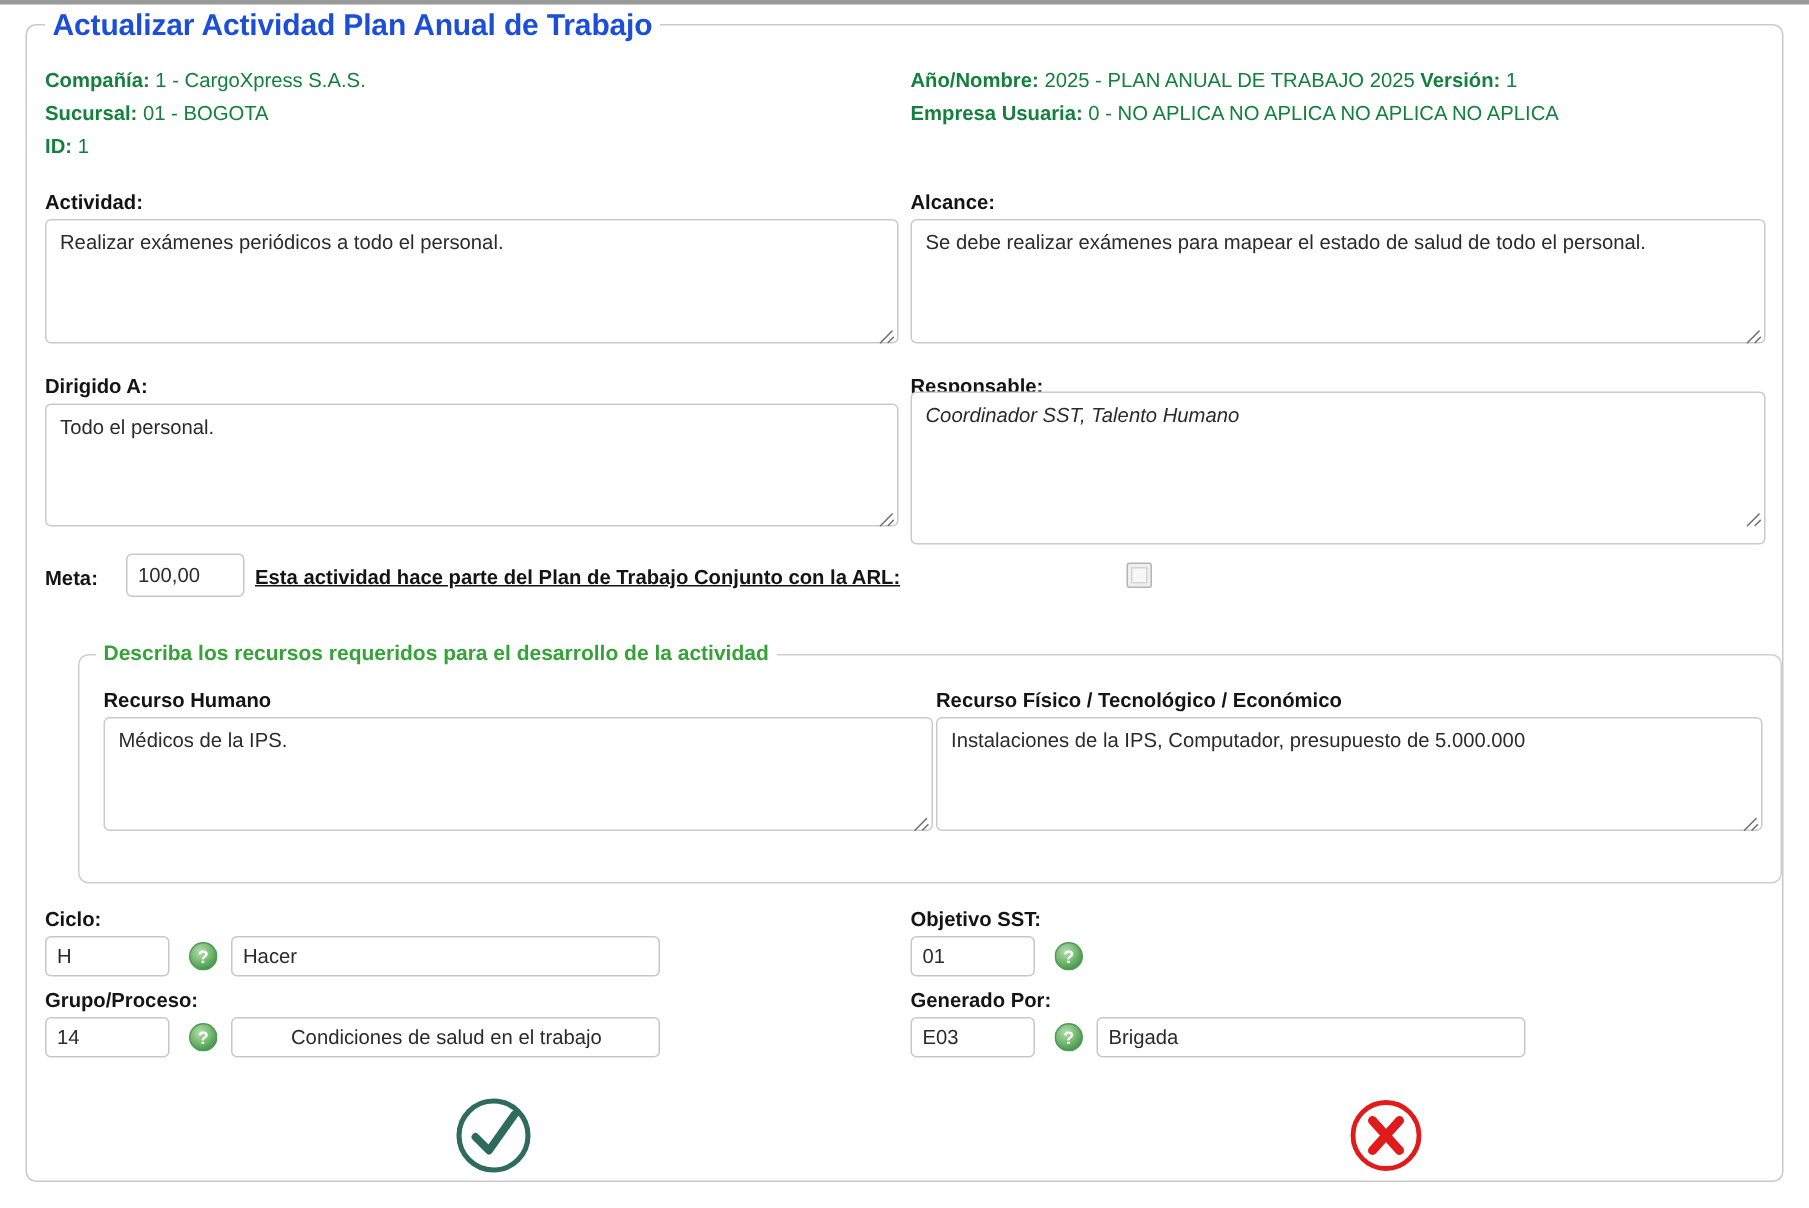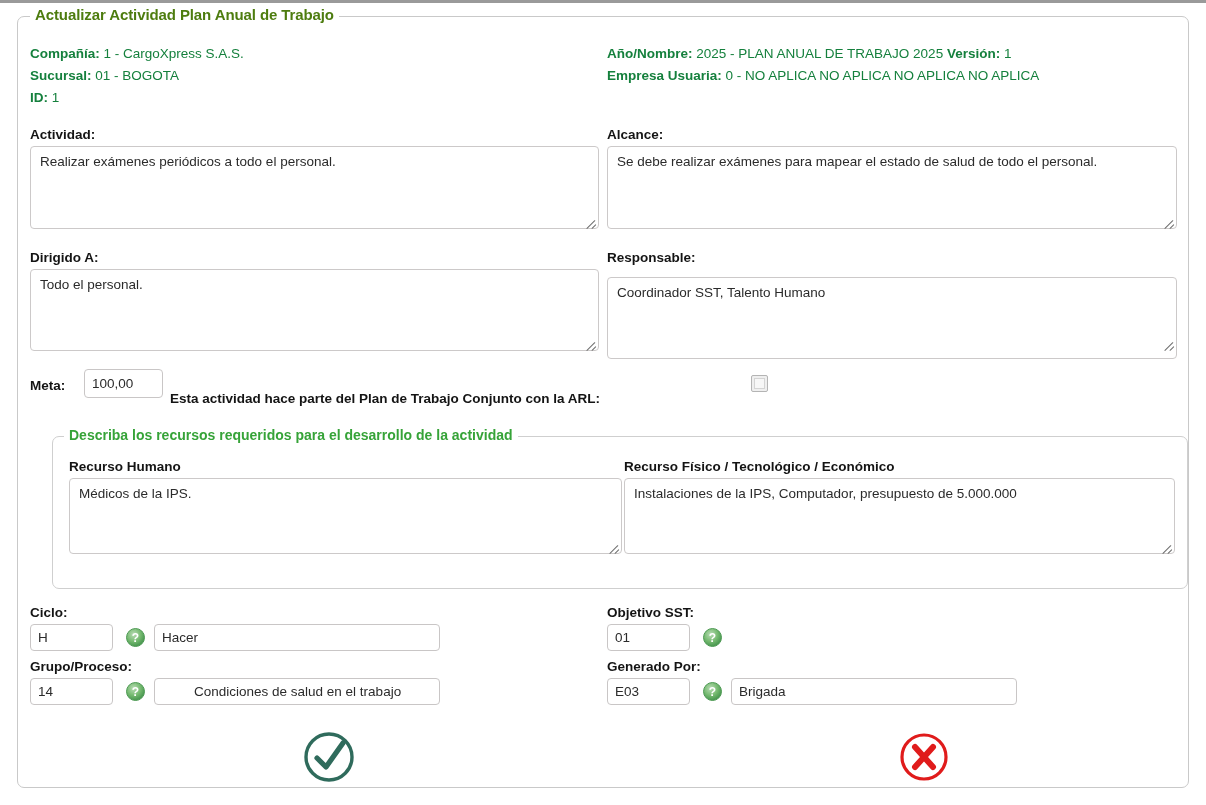--- a/index.html
+++ b/index.html
@@ -38,23 +38,23 @@
     border: 1px solid #c9c9c9;
     border-radius: 7px;
     background: #ffffff;
   }
   .legend {
     position: absolute;
     top: -11px;
     left: 12px;
     padding: 0 5px;
     background: #ffffff;
-    color: #4d7c0f;
+    color: #1d4ed8;
     font-weight: bold;
-    font-size: 15px;
+    font-size: 20px;
     letter-spacing: -0.1px;
     white-space: nowrap;
   }
 
   
   .info-line {
     position: absolute;
     white-space: nowrap;
     font-size: 13.5px;
     color: #15803d;
@@ -204,27 +204,27 @@
 
     <div class="f-label" style="left:589px; top:110px;">Alcance:</div>
     <textarea class="ta" style="left: 589px; top: 129px; width: 570px; height: 83px;">Se debe realizar exámenes para mapear el estado de salud de todo el personal.</textarea>
     <div class="ta-grip" style="left:1144px; top:198px;"></div>
 
     <div class="f-label" style="left:12px; top:233px;">Dirigido A:</div>
     <textarea class="ta" style="left: 12px; top: 252px; width: 569px; height: 82px;">Todo el personal.</textarea>
     <div class="ta-grip" style="left:566px; top:320px;"></div>
 
     <div class="f-label" style="left:589px; top:233px;">Responsable:</div>
-    <textarea class="ta" style="left: 589px; top: 260px; width: 570px; height: 82px;">Coordinador SST, Talento Humano</textarea>
+    <textarea class="ta" style="left: 589px; top: 244px; width: 570px; height: 102px; font-style: italic;">Coordinador SST, Talento Humano</textarea>
     <div class="ta-grip" style="left:1144px; top:320px;"></div>
 
     <div class="f-label" style="left:12px; top:361px;">Meta:</div>
     <input class="ti" style="left: 66px; top: 352px; width: 79px; height: 29px;" value="100,00">
 
-    <div class="f-label" style="left:152px; top:374px;">Esta actividad hace parte del Plan de Trabajo Conjunto con la ARL:</div>
+    <div class="f-label" style="left:152px; top:360px;text-decoration:underline;">Esta actividad hace parte del Plan de Trabajo Conjunto con la ARL:</div>
     <div class="cbx" style="left:733px; top:358px;">
       <div class="cbx-inner"></div>
     </div>
 
     <div class="inner-fieldset">
       <div class="inner-legend">Describa los recursos requeridos para el desarrollo de la actividad</div>
 
       <div class="f-label" style="left:16px; top:22px;">Recurso Humano</div>
       <textarea class="ta" style="left: 16px; top: 41px; width: 553px; height: 76px;">Médicos de la IPS.</textarea>
       <div class="ta-grip" style="left:554px; top:103px;"></div>

